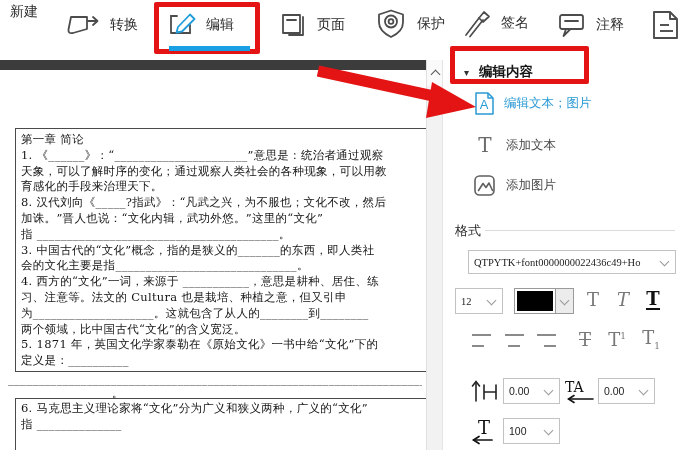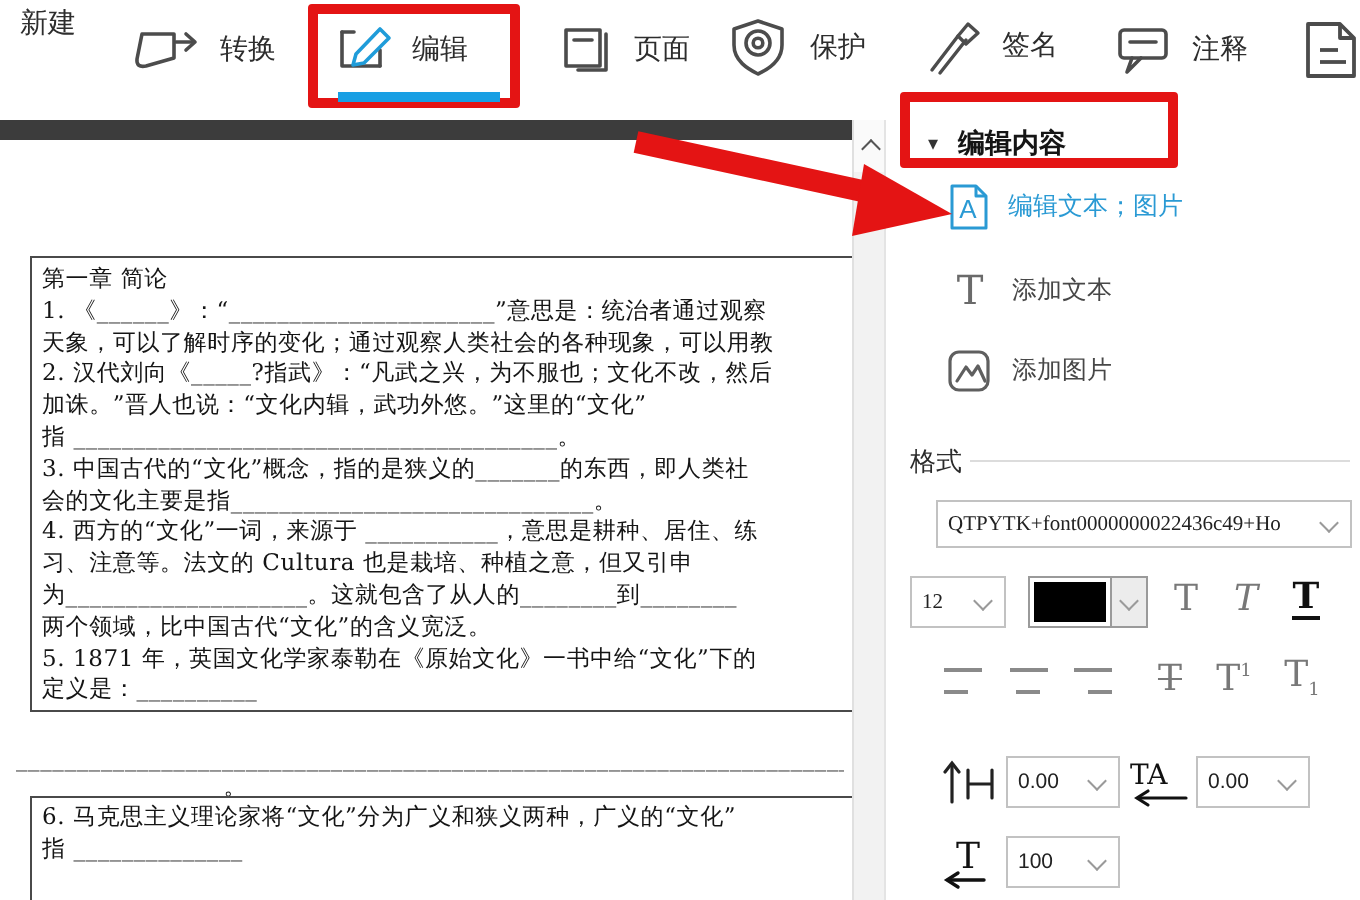--- a/index.html
+++ b/index.html
@@ -87,21 +87,21 @@
 
     <div class="abs tb-item" style="left:279px;top:11px;">
       <svg class="icon-svg" width="30" height="27" viewBox="0 0 30 27" fill="none" stroke="#4c4c4c" stroke-width="1.8" stroke-linejoin="round" stroke-linecap="round">
         <rect x="4" y="4" width="17" height="18"></rect>
         <path d="M8 9 h9"></path>
         <path d="M24 6 v18 h-14"></path>
       </svg>
       <span class="tb-label">页面</span>
     </div>
 
-    <div class="abs tb-item" style="left:362px;top:8px;">
+    <div class="abs tb-item" style="left:374px;top:8px;">
       <svg class="icon-svg" width="35" height="31" viewBox="0 0 35 31" fill="none" stroke="#4c4c4c" stroke-width="1.8" stroke-linejoin="round">
         <path d="M17 2.5 L29 6.5 v8 c0 8 -6.5 12 -12 14.5 C12 26.5 5 22.5 5 14.5 v-8 Z"></path>
         <circle cx="17" cy="13.5" r="6"></circle>
         <circle cx="17" cy="13.5" r="2.4"></circle>
       </svg>
       <span class="tb-label">保护</span>
     </div>
 
     <div class="abs tb-item" style="left:460px;top:8px;">
       <svg class="icon-svg" width="33" height="30" viewBox="0 0 33 30" fill="none" stroke="#4c4c4c" stroke-width="1.7" stroke-linejoin="round" stroke-linecap="round">
@@ -132,21 +132,22 @@
   </div>
 
   <div class="abs darkbar" style="left:0;top:60px;width:426px;height:10px;"></div>
 
   <div class="abs page" style="left:0;top:70px;width:426px;height:380px;">
 
     <div class="abs docbox" style="left:15px;top:58px;width:400px;padding:3px 5px 2px 5px;">
         <div class="doc-line">第一章 简论</div>
         <div class="doc-line">1. 《______》：“______________________”意思是：统治者通过观察</div>
         <div class="doc-line">天象，可以了解时序的变化；通过观察人类社会的各种现象，可以用教</div>
-        <div class="doc-line">2. 汉代刘向《_____?指武》：“凡武之兴，为不服也；文化不改，然后</div>
+        <div class="doc-line">育感化的手段来治理天下。</div>
+        <div class="doc-line">8. 汉代刘向《_____?指武》：“凡武之兴，为不服也；文化不改，然后</div>
         <div class="doc-line">加诛。”晋人也说：“文化内辑，武功外悠。”这里的“文化”</div>
         <div class="doc-line">指 ________________________________________。</div>
         <div class="doc-line">3. 中国古代的“文化”概念，指的是狭义的_______的东西，即人类社</div>
         <div class="doc-line">会的文化主要是指______________________________。</div>
         <div class="doc-line">4. 西方的“文化”一词，来源于 ___________，意思是耕种、居住、练</div>
         <div class="doc-line">习、注意等。法文的 Cultura 也是栽培、种植之意，但又引申</div>
         <div class="doc-line">为____________________。这就包含了从人的________到________</div>
         <div class="doc-line">两个领域，比中国古代“文化”的含义宽泛。</div>
         <div class="doc-line">5. 1871 年，英国文化学家泰勒在《原始文化》一书中给“文化”下的</div>
         <div class="doc-line">定义是：__________</div>

